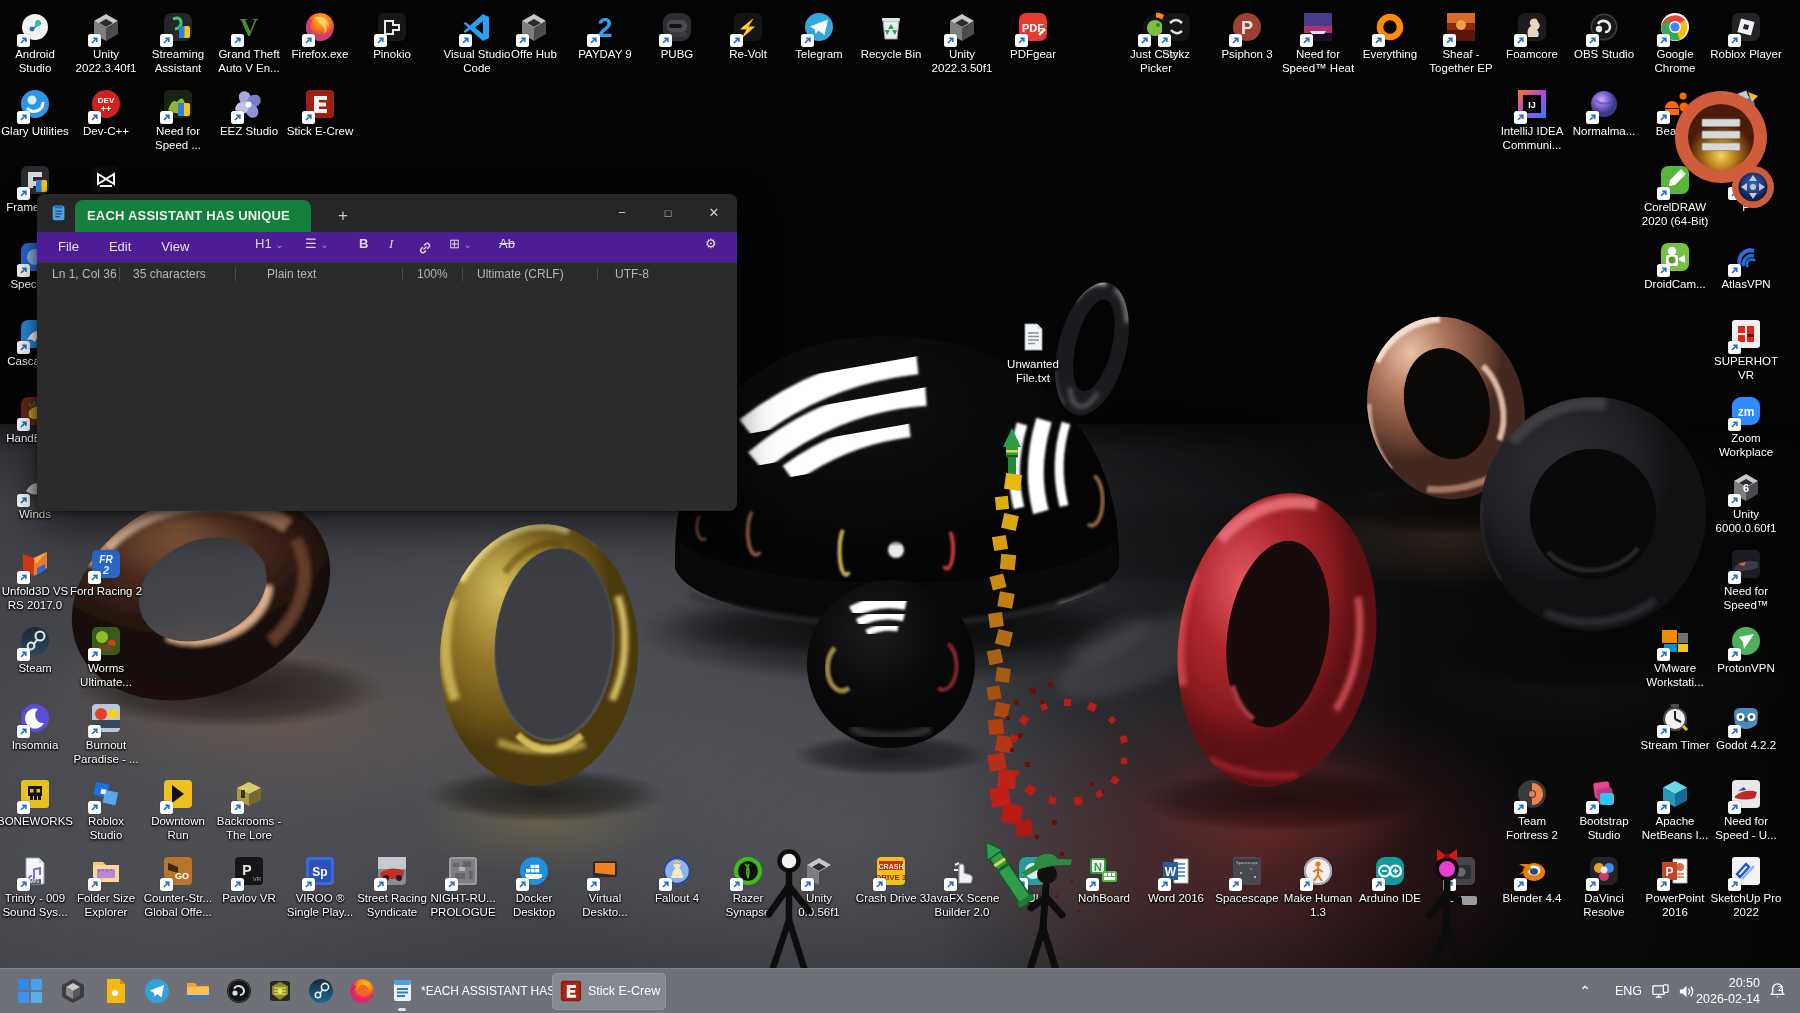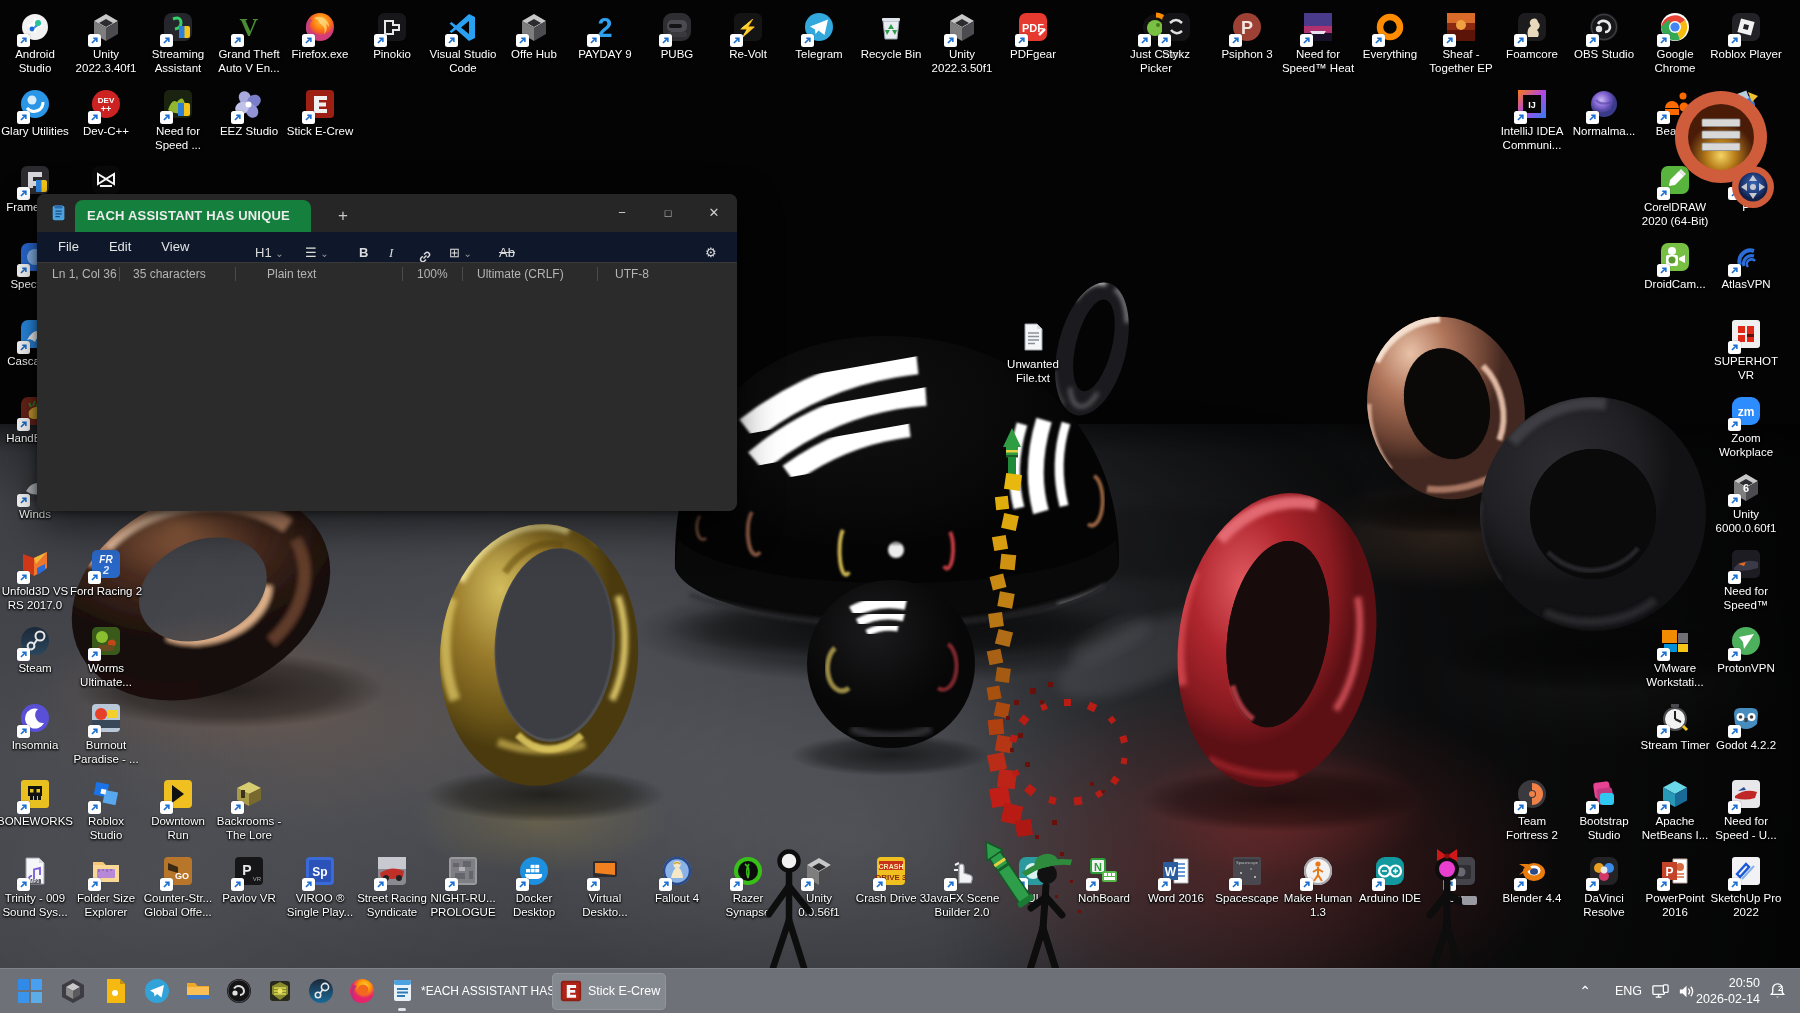--- a/index.html
+++ b/index.html
@@ -9,23 +9,23 @@
 .sc{position:absolute;left:-1px;bottom:-2px;width:13px;height:13px;background:#fff;border-radius:2.5px;box-shadow:0 0 1px rgba(0,0,0,.7)}
 .sc svg{width:11px!important;height:11px!important;margin:1px!important}
 #np{position:absolute;left:37px;top:194px;width:700px;height:317px;background:#2b2b2b;border-radius:8px;box-shadow:0 16px 40px rgba(0,0,0,.55),0 2px 8px rgba(0,0,0,.5);overflow:hidden}
 #np-title{position:relative;height:38px;background:#262626}
 #np-ic{position:absolute;left:13px;top:10px;width:18px;height:18px}
 #np-tab{position:absolute;left:38px;top:6px;width:236px;height:32px;background:#15803d;border-radius:8px 8px 0 0;color:#ececec;font-size:13px;font-weight:bold;line-height:32px;padding-left:12px;letter-spacing:.2px}
 #np-tab .dot{display:inline-block;width:6px;height:6px;border-radius:50%;background:#a0a0a0;margin-left:8px;vertical-align:1px}
 #np-plus{position:absolute;left:292px;top:8px;color:#c8c8c8;font-size:17px;font-weight:400;width:28px;text-align:center;line-height:28px}
 #np-btns{position:absolute;right:0;top:0;height:38px;color:#cfcfcf}
 #np-btns span{display:inline-block;width:46px;text-align:center;line-height:38px;font-size:13px}
-#np-menu{position:relative;height:30px;background:#0f172a;color:#e4e4e4;font-size:13px}
+#np-menu{position:relative;height:30px;background:#4c1d95;color:#e4e4e4;font-size:13px}
 #np-menu .m{display:inline-block;margin-left:12px;padding:0 9px;line-height:30px}
-#np-menu .t{position:absolute;top:0;line-height:42px;color:#dcdcdc;font-size:13px}
+#np-menu .t{position:absolute;top:0;line-height:24px;color:#dcdcdc;font-size:13px}
 #np-menu .cv{font-size:10px;color:#9a9a9a}
 #np-body{position:relative;height:226px;background:#282828}
 #np-text{position:absolute;left:11px;top:19px;font-family:"Liberation Mono",monospace;font-weight:bold;font-size:51.5px;line-height:54px;color:#fff;letter-spacing:0px;white-space:nowrap}
 #np-status{position:relative;height:23px;background:#2b2b2b;border-top:1px solid #383838;color:#b4b4b4;font-size:12px}
 #np-status span{position:absolute;top:0;line-height:22px}
 #np-status .sep{width:1px;height:14px;top:4px;background:#4a4a4a}
 #tb{position:absolute;left:0;top:968px;width:1800px;height:45px;background:#6e7278;border-top:1px solid #7e828a}
 .tbi{position:absolute;top:8px;width:28px;height:28px}
 .tbi svg{width:26px;height:26px;display:block;margin:1px auto}
 .ind{position:absolute;left:9px;bottom:-6px;width:8px;height:3px;border-radius:2px;background:#dfe3e8;display:block}
@@ -438,21 +438,21 @@
           <path d="M9 10 h8 v4 h6 v5 h-6 v4 h-8 z" fill="none" stroke="#e8e8e8" stroke-width="2"></path>
         </svg>
         <i class="sc">
           <svg viewBox="0 0 12 12">
             <path d="M3.2 8.8 L8.3 3.7 M4.6 3.5 h4 v4" stroke="#1b6fd0" stroke-width="1.7" fill="none"></path>
           </svg>
         </i>
       </div>
       <div class="l">Pinokio</div>
     </div>
-    <div class="ic" style="left:427px;top:10px">
+    <div class="ic" style="left:441px;top:10px">
       <div class="g">
         <svg viewBox="0 0 32 32">
           <path d="M22 3 L9 14.5 L4.5 11 L2.5 12.5 L7 16.5 L2.5 20.5 L4.5 22 L9 18.5 L22 30 L28 27 V6 Z M22 10 V23 L14 16.5 Z" fill="#2aa0f2" fill-rule="evenodd"></path>
         </svg>
         <i class="sc">
           <svg viewBox="0 0 12 12">
             <path d="M3.2 8.8 L8.3 3.7 M4.6 3.5 h4 v4" stroke="#1b6fd0" stroke-width="1.7" fill="none"></path>
           </svg>
         </i>
       </div>

